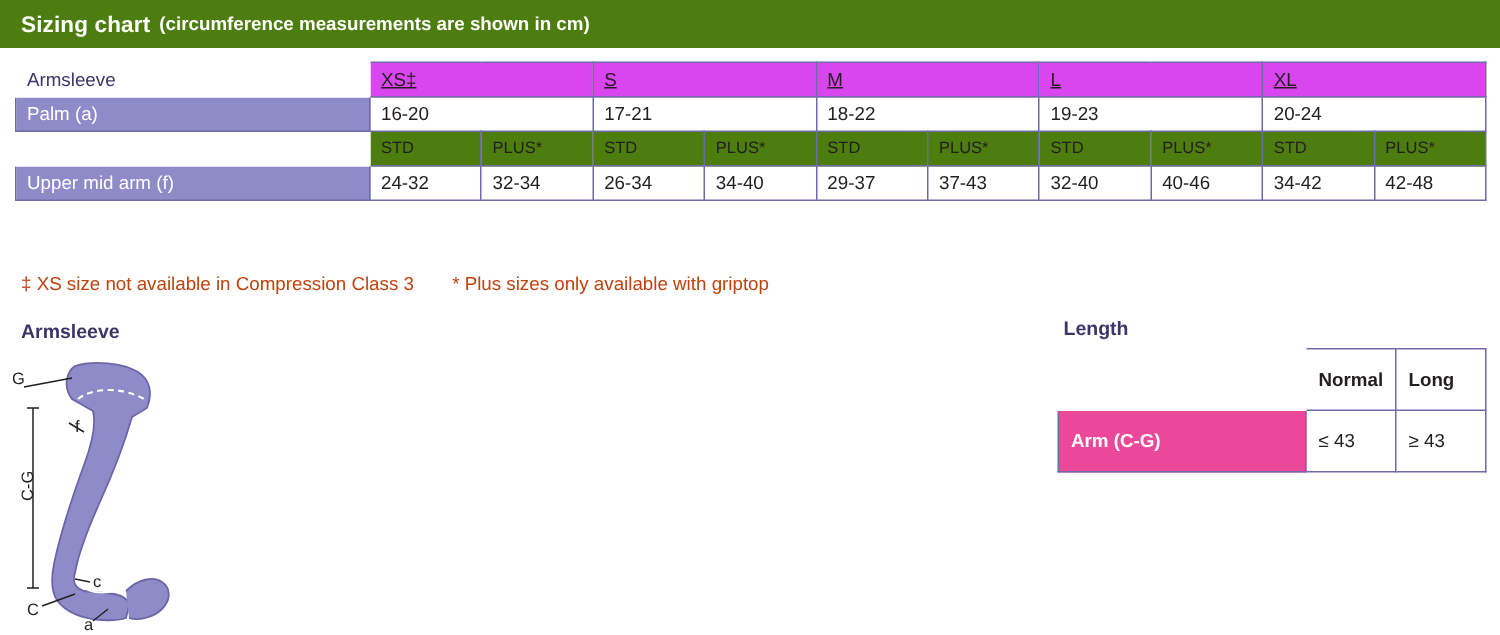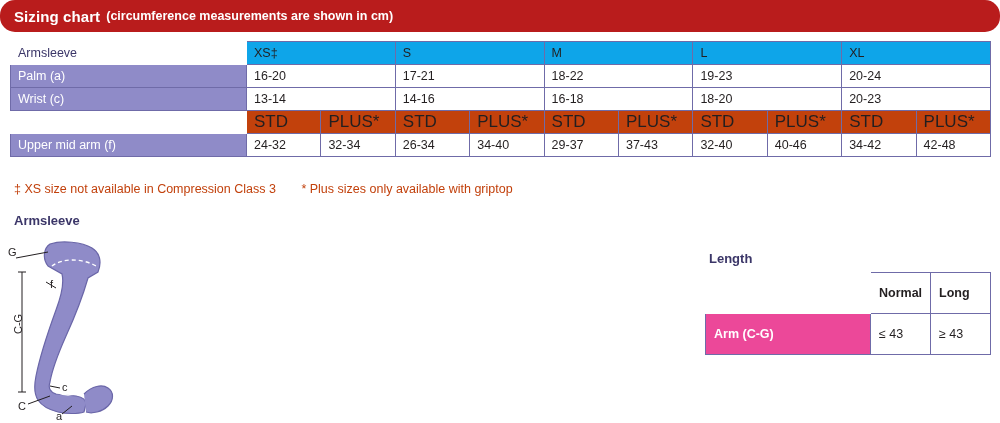--- a/index.html
+++ b/index.html
@@ -13,26 +13,25 @@
     font-family: "Liberation Sans", sans-serif;
     color: #231f20;
     position: relative;
     overflow: hidden;
   }
   
   .header-bar {
     position: absolute;
     left: 0; top: 0;
     width: 1000px; height: 32px;
-    background: #b91c1c;
+    background: #4d7c0f;
     display: flex;
     align-items: center;
     padding-left: 14px;
     box-sizing: border-box;
-    border-radius: 15px;
   }
   .header-title {
     color: #ffffff;
     font-size: 15px;
     font-weight: bold;
     letter-spacing: 0.1px;
   }
   .header-sub {
     color: #ffffff;
     font-size: 12.5px;
@@ -69,26 +68,27 @@
     font-weight: bold;
     font-size: 12.5px;
     border-left: 1px solid #ffffff !important;
     border-top: 1px solid #ffffff !important;
     border-bottom: 1px solid #ffffff !important;
     border-right: 1px solid #ffffff !important;
   }
   .colhead {
     font-weight: bold;
     font-size: 12.5px;
-    background: #0ea5e9;
+    background: #d946ef;
+    text-decoration: underline;
   }
   .subhead {
     font-weight: bold;
-    font-size: 17px;
-    background: #c2410c;
+    font-size: 11px;
+    background: #4d7c0f;
   }
   .val { font-size: 12.5px; }
   .no-border-cell {
     border: 1px solid #ffffff !important;
     background: #ffffff;
   }
   
   .footnote {
     position: absolute;
     left: 14px; top: 182px;
@@ -102,21 +102,20 @@
     left: 14px; top: 213px;
     font-size: 13px;
     font-weight: bold;
     color: #3b3668;
   }
   
   .length-wrap {
     position: absolute;
     left: 705px; top: 211px;
     width: 285px;
-    margin-top: 40px;
   }
   .length-title {
     font-size: 13px;
     font-weight: bold;
     color: #3b3668;
     margin-bottom: 6px;
     padding-left: 4px;
   }
   .length-table {
     border-collapse: collapse;
@@ -185,28 +184,20 @@
 
   <tr>
     <td class="rowhead">Palm (a)</td>
     <td class="val" colspan="2">16-20</td>
     <td class="val" colspan="2">17-21</td>
     <td class="val" colspan="2">18-22</td>
     <td class="val" colspan="2">19-23</td>
     <td class="val" colspan="2">20-24</td>
   </tr>
 
-  <tr>
-    <td class="rowhead">Wrist (c)</td>
-    <td class="val" colspan="2">13-14</td>
-    <td class="val" colspan="2">14-16</td>
-    <td class="val" colspan="2">16-18</td>
-    <td class="val" colspan="2">18-20</td>
-    <td class="val" colspan="2">20-23</td>
-  </tr>
 
   <tr>
     <td class="no-border-cell"></td>
     <td class="subhead">STD</td>
     <td class="subhead">PLUS*</td>
     <td class="subhead">STD</td>
     <td class="subhead">PLUS*</td>
     <td class="subhead">STD</td>
     <td class="subhead">PLUS*</td>
     <td class="subhead">STD</td>

